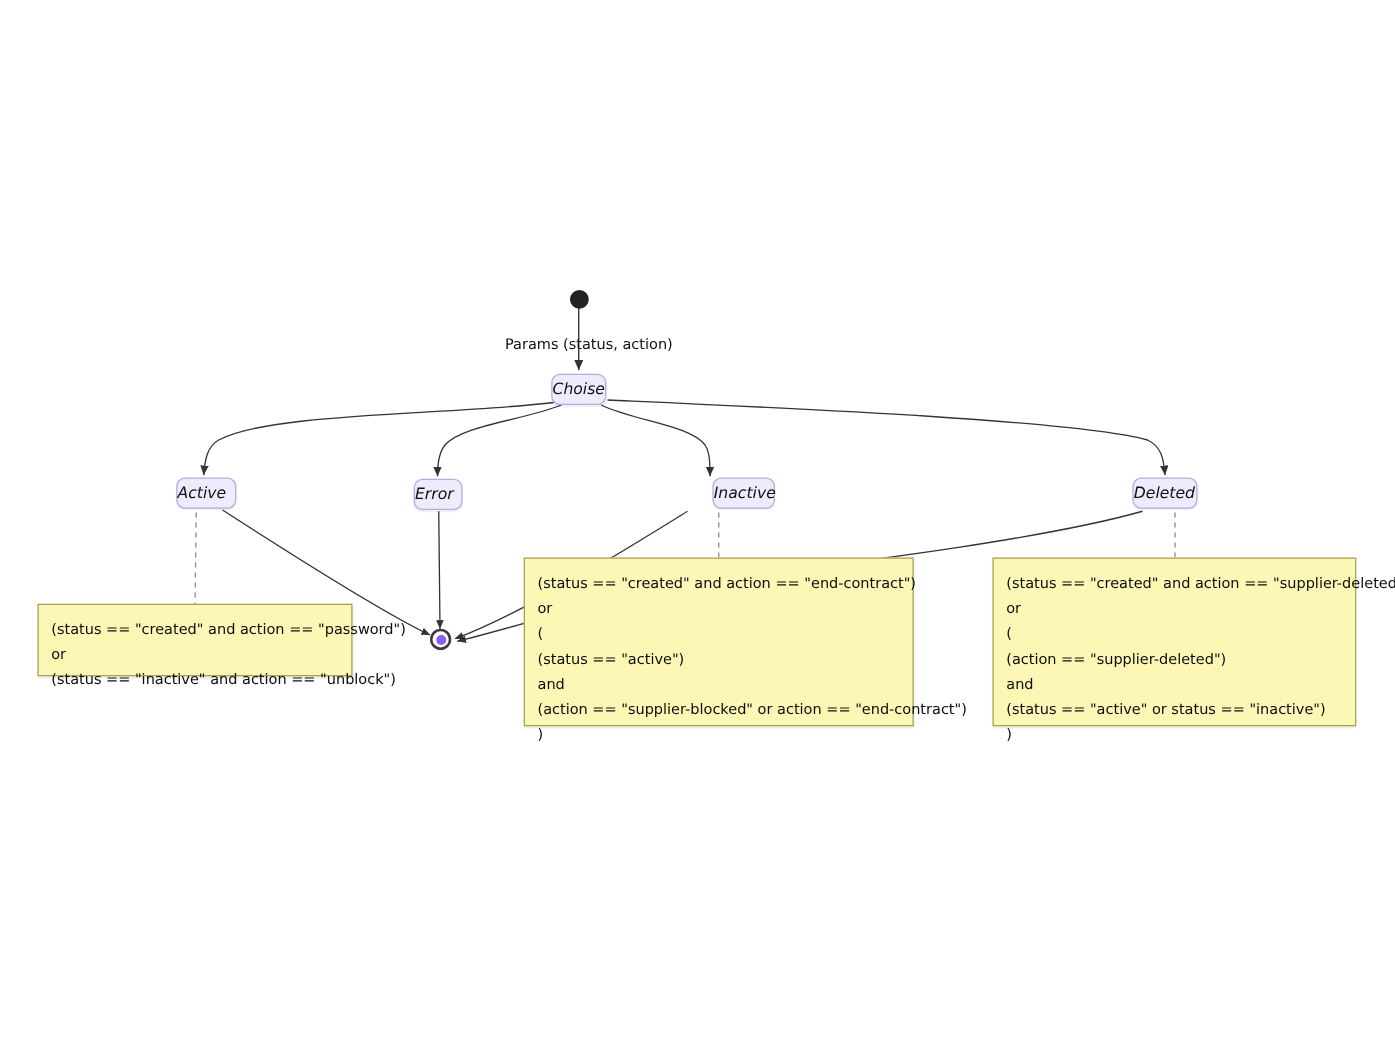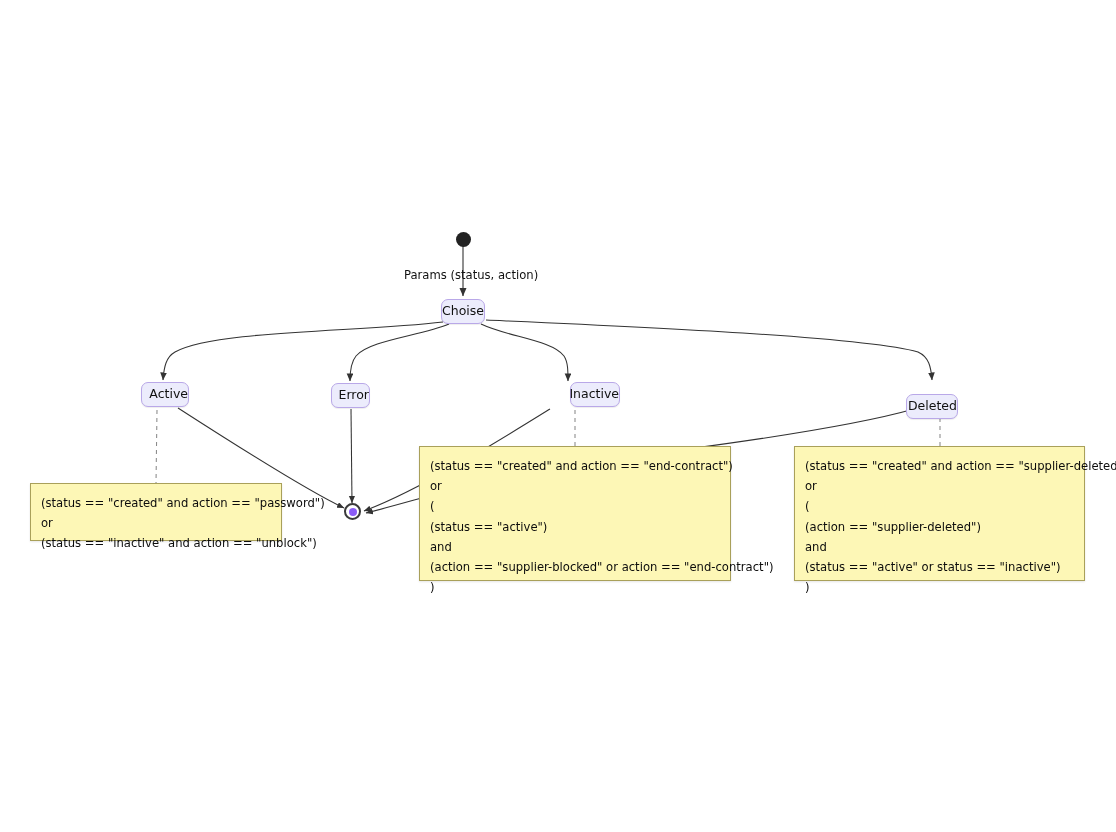--- a/index.html
+++ b/index.html
@@ -31,26 +31,27 @@
 
   
   .state-node {
     position: absolute;
     background: #ececfc;
     border: 1px solid #b9a8e8;
     border-radius: 7px;
     box-sizing: border-box;
     display: flex;
     align-items: center;
-    justify-content: flex-end;
+    justify-content: flex-start;
     font-size: 12.5px;
     color: #101010;
     line-height: 1;
     box-shadow: 0 1px 1px rgba(0,0,0,0.07);
     white-space: nowrap;
+    font-style: italic;
   }
 
   
   .note-box {
     position: absolute;
     background: #fdf7b6;
     border: 1px solid #a9a05a;
     box-sizing: border-box;
     padding: 9px 9px 8px 10px;
     font-size: 11.6px;
@@ -150,21 +151,21 @@
   </div>
 
   <div class="state-node" style="left:331px; top:383px; width:39px; height:25px;">
     <span>Error</span>
   </div>
 
   <div class="state-node" style="left:542px; top:382px; width:50px; height:25px;margin-left:28px;">
     <span>Inactive</span>
   </div>
 
-  <div class="state-node" style="left:906px; top:382px; width:52px; height:25px;margin-top:12px;">
+  <div class="state-node" style="left:906px; top:382px; width:52px; height:25px;">
     <span>Deleted</span>
   </div>
 
   <div class="end-node" style="left:344px; top:503px;">
     <div class="end-core"></div>
   </div>
 
   <div class="note-box" style="left:30px; top:483px; width:252px; height:58px;">(status == "created" and action == "password")
 or
 (status == "inactive" and action == "unblock")</div>

